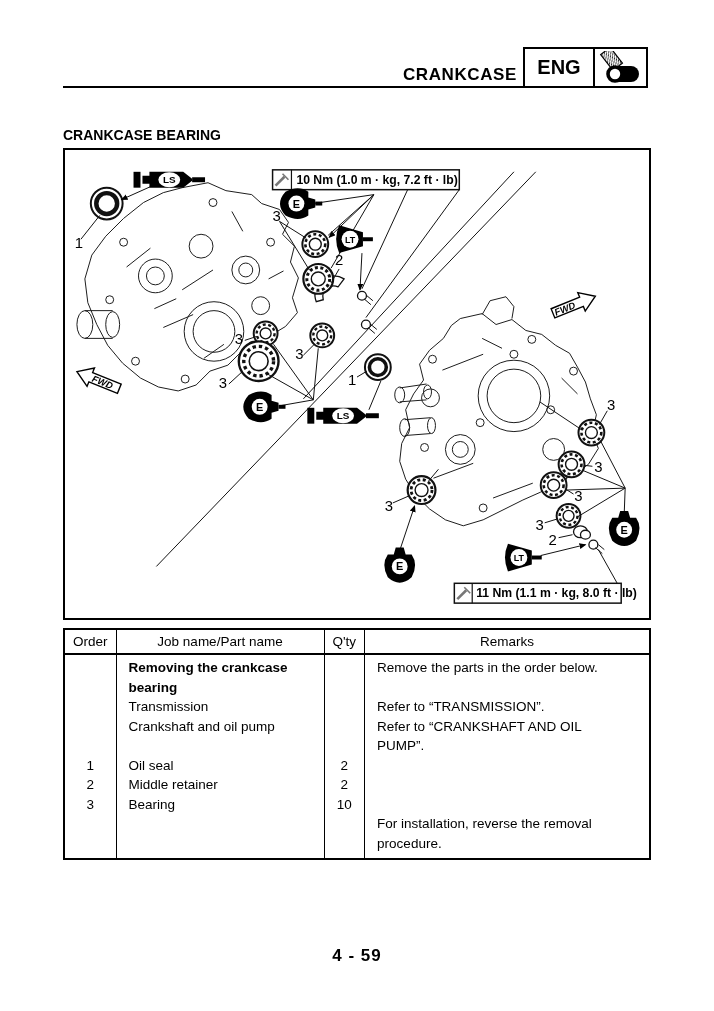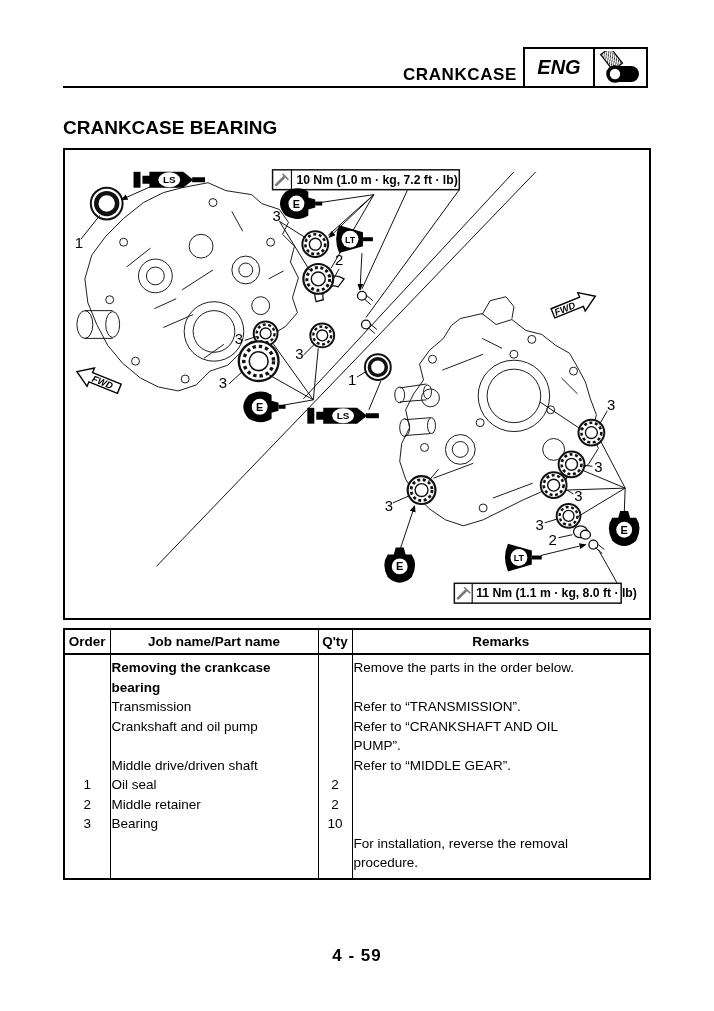--- a/index.html
+++ b/index.html
@@ -10,30 +10,30 @@
     overflow:hidden;
   }
   
   .hdr-title {
     position:absolute; left:63px; top:65px; width:454px;
     text-align:right; font-size:17px; font-weight:bold; letter-spacing:.6px;
   }
   .hdr-rule { position:absolute; left:63px; top:86px; width:460px; height:2px; background:#000; }
   .eng-box {
     position:absolute; left:523px; top:47px; width:125px; height:41px;
-    border:2.5px solid #000; display:flex; box-sizing:border-box;font-style:italic;
+    border:2.5px solid #000; display:flex; box-sizing:border-box;
   }
   .eng-cell {
     flex:0 0 68px; border-right:2.5px solid #000;
     display:flex; align-items:center; justify-content:center;
     font-size:20px; font-weight:bold;
   }
   .eng-icon-cell { flex:1; display:flex; align-items:center; justify-content:center; }
   
-  .section-title { position:absolute; left:63px; top:117px; font-size:19px; font-weight:bold; }
+  .section-title { position:absolute; left:63px; top:127px; font-size:14px; font-weight:bold; }
   
   .diagram {
     position:absolute; left:63px; top:148px; width:584px; height:468px;
     border:2px solid #000;
   }
   .diagram svg { display:block; width:100%; height:100%; }
   svg text { font-family:"Liberation Sans","DejaVu Sans",sans-serif; }
   .co  { font-size:15px; fill:#000; }
   .tq  { font-size:12.3px; font-weight:bold; fill:#000; }
   .sym { font-weight:bold; fill:#000; }
@@ -42,25 +42,25 @@
   .ld   { fill:none; stroke:#111; stroke-width:1; }
   .part { fill:#fff; stroke:#111; }
   
   .parts-table {
     position:absolute; left:63px; top:628px; width:588px;
     border-collapse:collapse; font-size:13.5px;
     border:2px solid #000;
   }
   .parts-table th {
     border-bottom:2px solid #000; border-left:1.5px solid #000; border-right:1.5px solid #000;
-    font-weight:bold; padding:3px 2px; height:17px;
+    font-weight:normal; padding:3px 8px; height:17px;
   }
   .parts-table td {
     border-left:1.5px solid #000; border-right:1.5px solid #000;
-    vertical-align:top; padding:0 1px; line-height:19.5px;
+    vertical-align:top; padding:0 12px; line-height:19.5px;
   }
   .parts-table tr.first td { padding-top:3px; }
   .parts-table tr.last td  { padding-bottom:5px; }
   .col-order { width:46px; } .col-job { width:208px; } .col-qty { width:34px; }
   .ta-c { text-align:center; }
   .job-bold { font-weight:bold; }
   .remarks-cell { white-space:pre-line; }
   
   .page-number {
     position:absolute; left:0; top:938px; width:714px;
@@ -394,26 +394,20 @@
         <td class="remarks-cell">Refer to “TRANSMISSION”.</td>
       </tr>
       <tr>
         <td class="ta-c"></td>
         <td>Crankshaft and oil pump</td>
         <td class="ta-c"></td>
         <td class="remarks-cell">Refer to “CRANKSHAFT AND OIL
 PUMP”.</td>
       </tr>
       <tr>
-        <td class="ta-c"></td>
-        <td>Middle drive/driven shaft</td>
-        <td class="ta-c"></td>
-        <td class="remarks-cell">Refer to “MIDDLE GEAR”.</td>
-      </tr>
-      <tr>
         <td class="ta-c">1</td>
         <td>Oil seal</td>
         <td class="ta-c">2</td>
         <td class="remarks-cell"></td>
       </tr>
       <tr>
         <td class="ta-c">2</td>
         <td>Middle retainer</td>
         <td class="ta-c">2</td>
         <td class="remarks-cell"></td>

